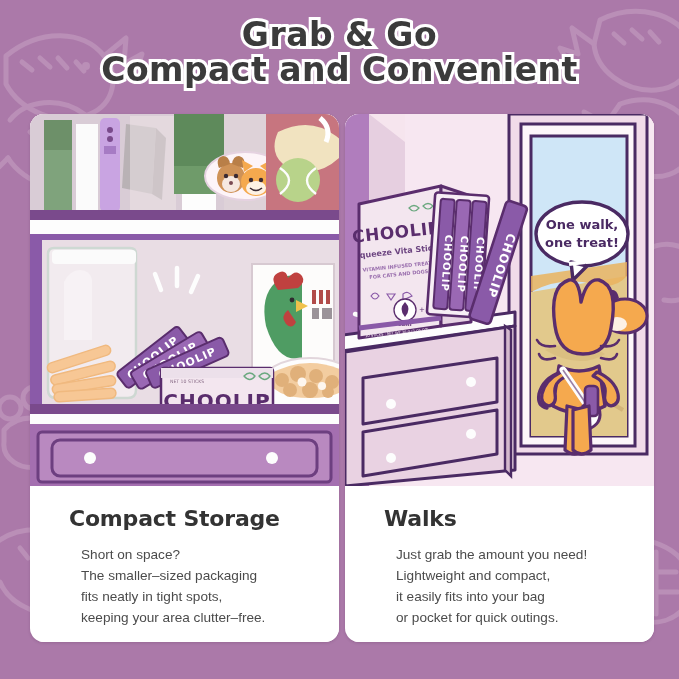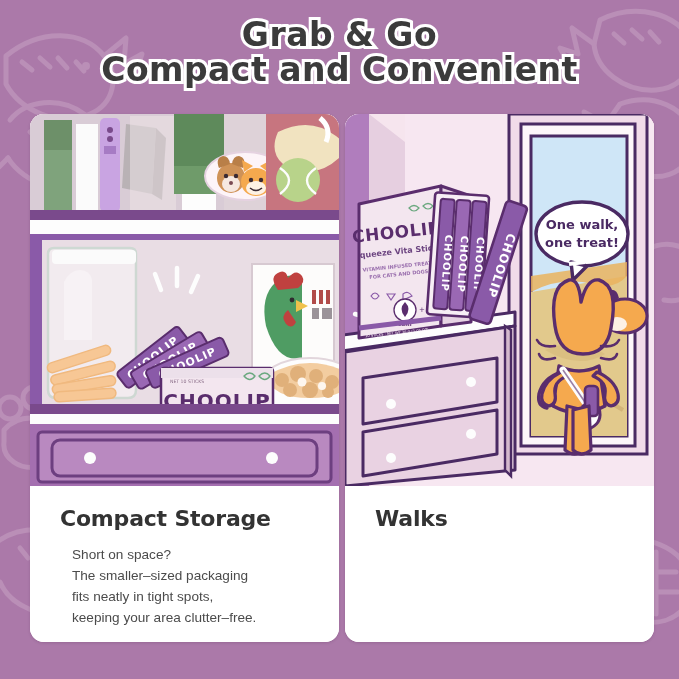--- a/index.html
+++ b/index.html
@@ -40,21 +40,21 @@
     position:absolute;
     background:#ffffff;
     border-radius:14px;
     overflow:hidden;
     box-shadow:0 1px 3px rgba(60,30,60,.18);
   }
   #card-left{left:30px;top:114px;width:309px;height:528px;}
   #card-right{left:345px;top:114px;width:309px;height:528px;}
 
   .scene{position:absolute;left:0;top:0;width:309px;height:372px;overflow:hidden;background:#f7e9f0;}
-  .textbox{position:absolute;left:0;top:372px;width:309px;height:156px;background:#fff;}
+  .textbox{position:absolute;left:9px;top:372px;width:309px;height:156px;background:#fff;}
   .tb-title{
     position:absolute;left:30px;top:20px;
     font-family:"DejaVu Sans",sans-serif;
     font-weight:bold;font-size:22px;color:#333333;letter-spacing:-.2px;
   }
   .tb-body{
     position:absolute;left:30px;top:58px;right:14px;
     font-family:"Liberation Sans",sans-serif;
     font-size:13.6px;color:#4b4b4b;line-height:1.55;white-space:pre-line;margin-left:12px;
   }
@@ -416,16 +416,20 @@
               <rect x="142" y="88" width="22" height="124" rx="4" fill="#8a5aa8" stroke="#5a2d6d" stroke-width="2.6"></rect>
               <text x="153" y="152" font-family="DejaVu Sans, sans-serif" font-size="12" font-weight="bold" fill="#ffffff" text-anchor="middle" transform="rotate(90 153 152)" letter-spacing="1">CHOOLIP</text>
             </g>
           </g>
         </g>
       </svg>
     </div>
 
     <div class="textbox">
       <div class="tb-title">Walks</div>
+      <div class="tb-body">Just grab the amount you need!
+Lightweight and compact,
+it easily fits into your bag
+or pocket for quick outings.</div>
     </div>
   </div>
 
 </div>
 
 </body></html>

